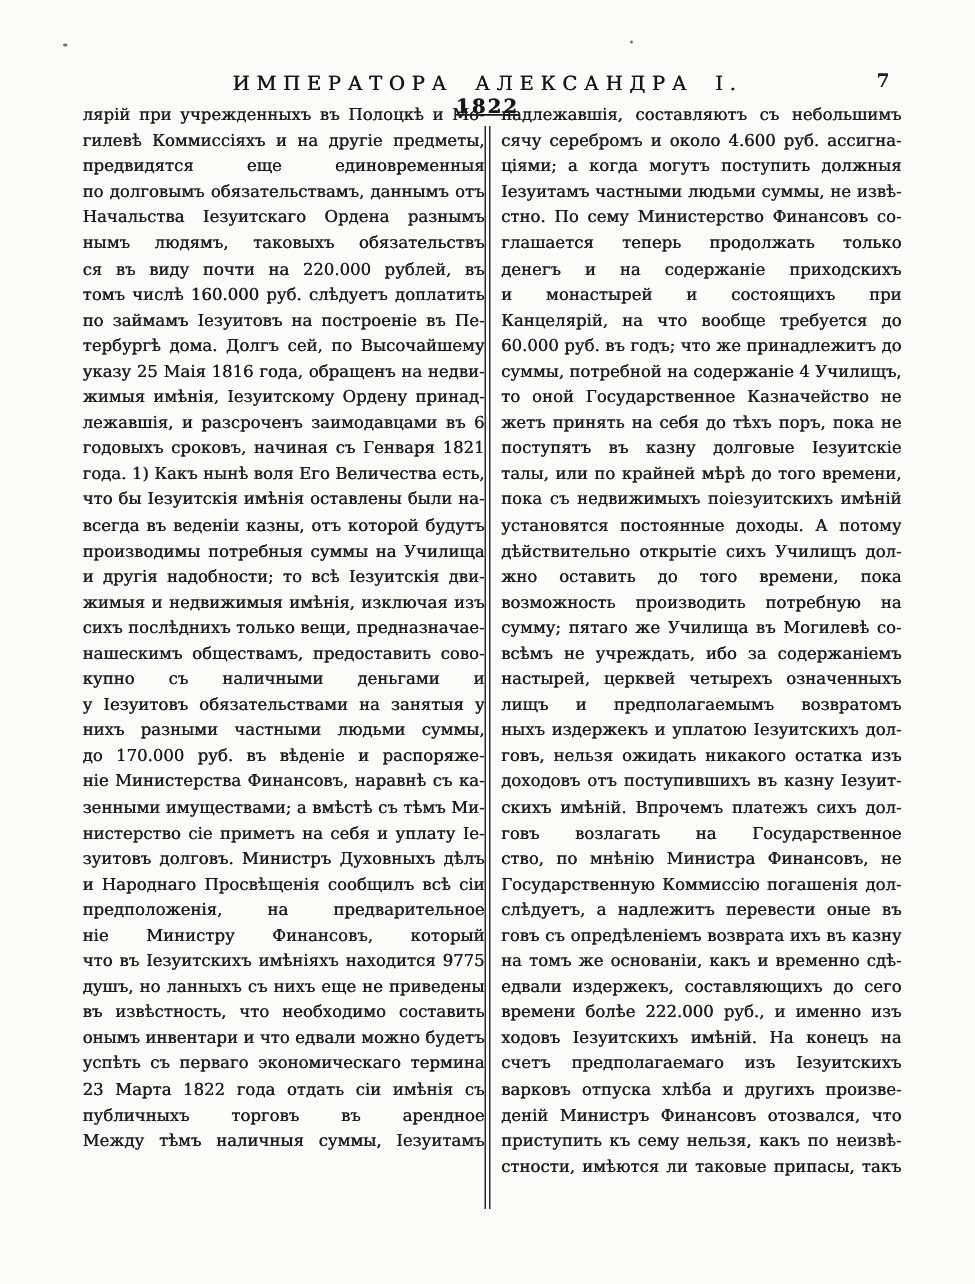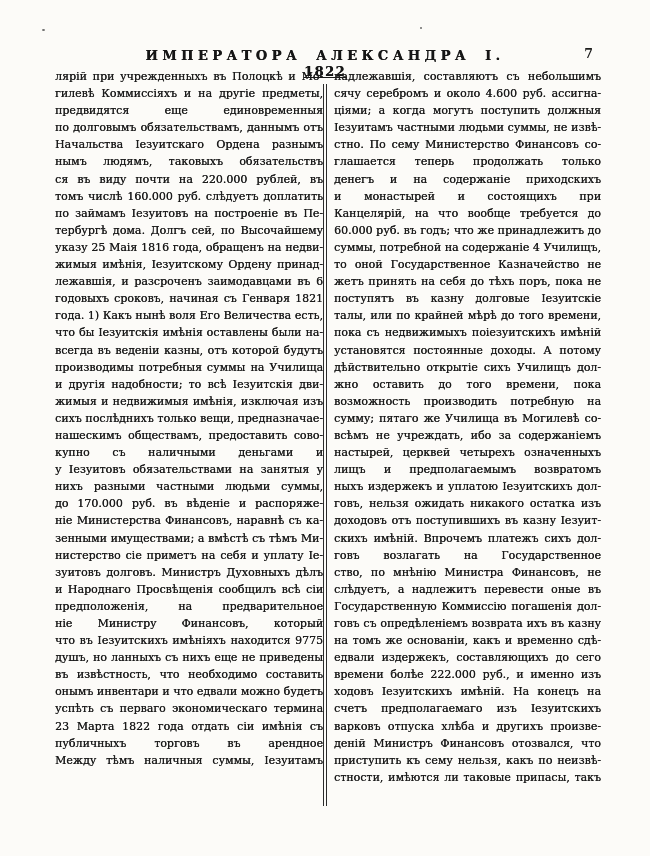--- a/index.html
+++ b/index.html
@@ -20,21 +20,21 @@
   
   .running-head {
     position: absolute;
     top: 45px;
     left: 0;
     width: 100%;
     text-align: center;
   }
   .head-title {
     font-size: 13px;
-    font-weight: bold;
+    font-weight: normal;
     letter-spacing: 4.5px;
     word-spacing: 6px;
     color: #161616;
     text-shadow: 0.3px 0 0 #161616;
     margin-top: 36px;
   }
   .page-num {
     position: absolute;
     top: 1px;
     right: 57px;
@@ -178,22 +178,22 @@
       <div class="tl">сумму; пятаго же Училища въ Могилевѣ со-</div>
       <div class="tl">всѣмъ не учреждать, ибо за содержаніемъ мо-</div>
       <div class="tl">настырей, церквей четырехъ означенныхъ Учи-</div>
       <div class="tl">лищъ и предполагаемымъ возвратомъ времен-</div>
       <div class="tl">ныхъ издержекъ и уплатою Іезуитскихъ дол-</div>
       <div class="tl">говъ, нельзя ожидать никакого остатка изъ</div>
       <div class="tl">доходовъ отъ поступившихъ въ казну Іезуит-</div>
       <div class="tl">скихъ имѣній. Впрочемъ платежъ сихъ дол-</div>
       <div class="tl">говъ возлагать на Государственное Казначей-</div>
       <div class="tl">ство, по мнѣнію Министра Финансовъ, не</div>
+      <div class="tl">Государственную Коммиссію погашенія дол-</div>
       <div class="tl">слѣдуетъ, а надлежитъ перевести оные въ</div>
-      <div class="tl">Государственную Коммиссію погашенія дол-</div>
       <div class="tl">говъ съ опредѣленіемъ возврата ихъ въ казну</div>
       <div class="tl">на томъ же основаніи, какъ и временно сдѣ-</div>
       <div class="tl">едвали издержекъ, составляющихъ до сего</div>
       <div class="tl">времени болѣе 222.000 руб., и именно изъ до-</div>
       <div class="tl">ходовъ Іезуитскихъ имѣній. На конецъ на</div>
       <div class="tl">счетъ предполагаемаго изъ Іезуитскихъ фоль-</div>
       <div class="tl">варковъ отпуска хлѣба и другихъ произве-</div>
       <div class="tl">деній Министръ Финансовъ отозвался, что</div>
       <div class="tl">приступить къ сему нельзя, какъ по неизвѣ-</div>
       <div class="tl">стности, имѣются ли таковые припасы, такъ</div>

